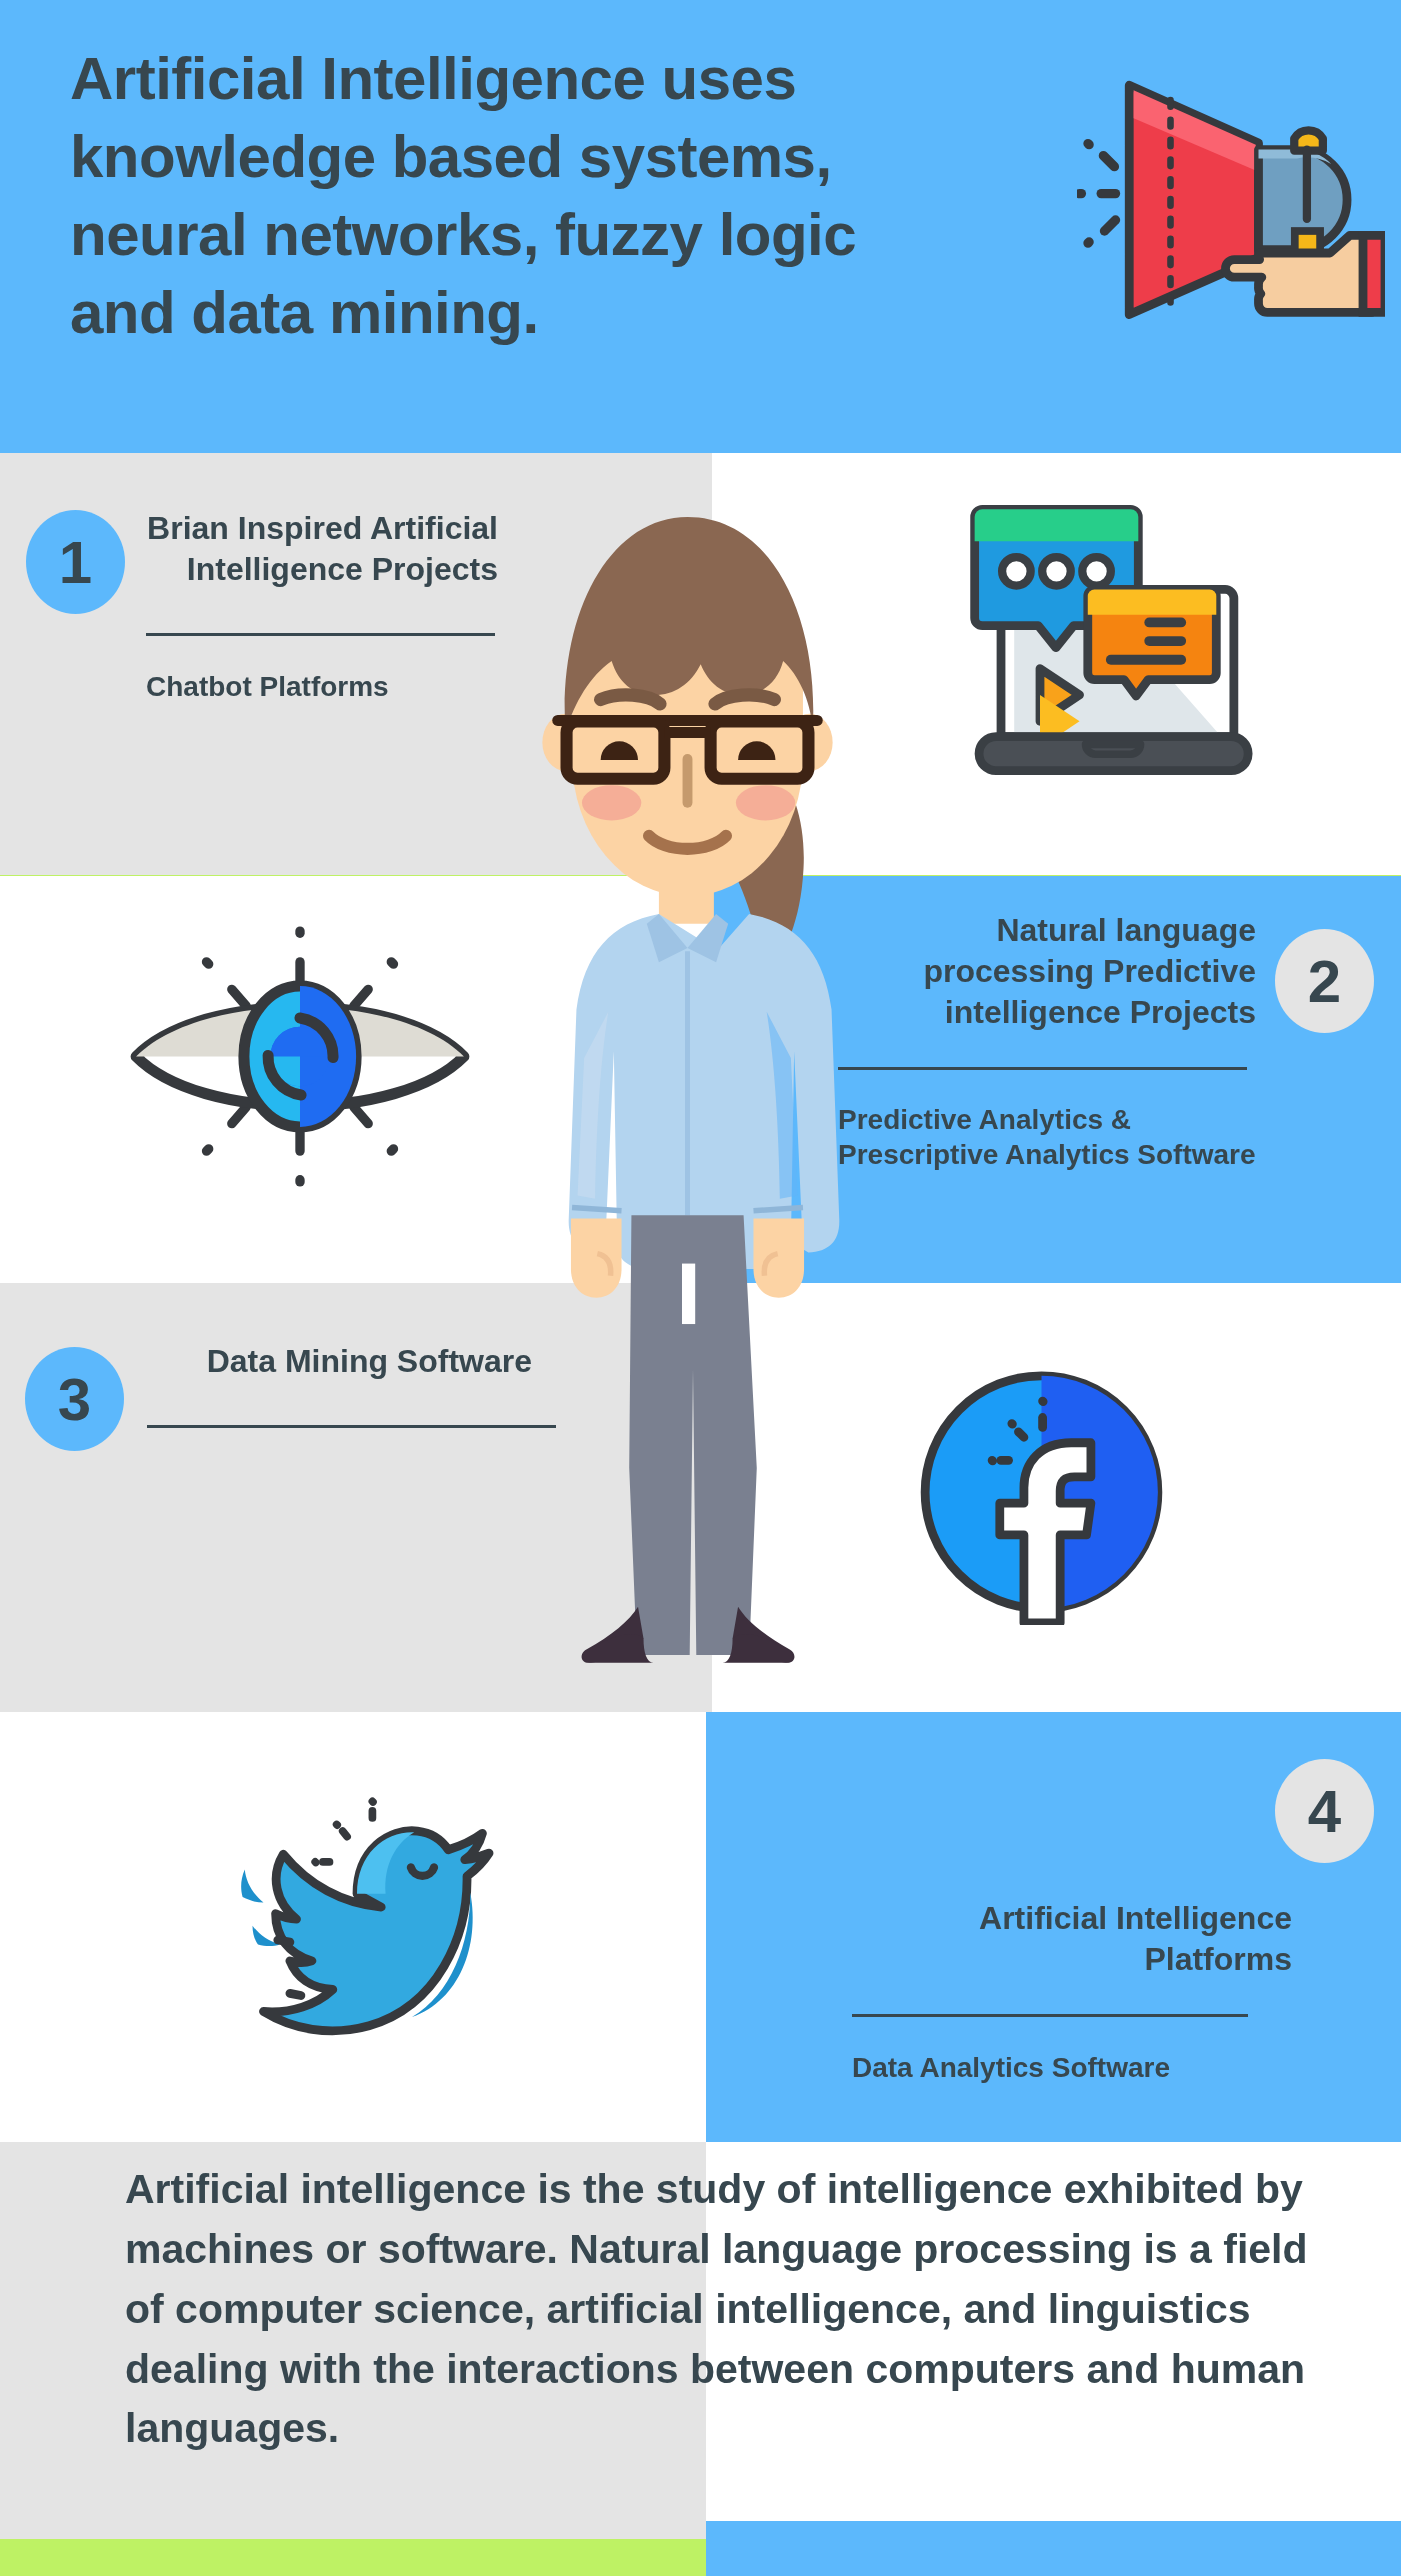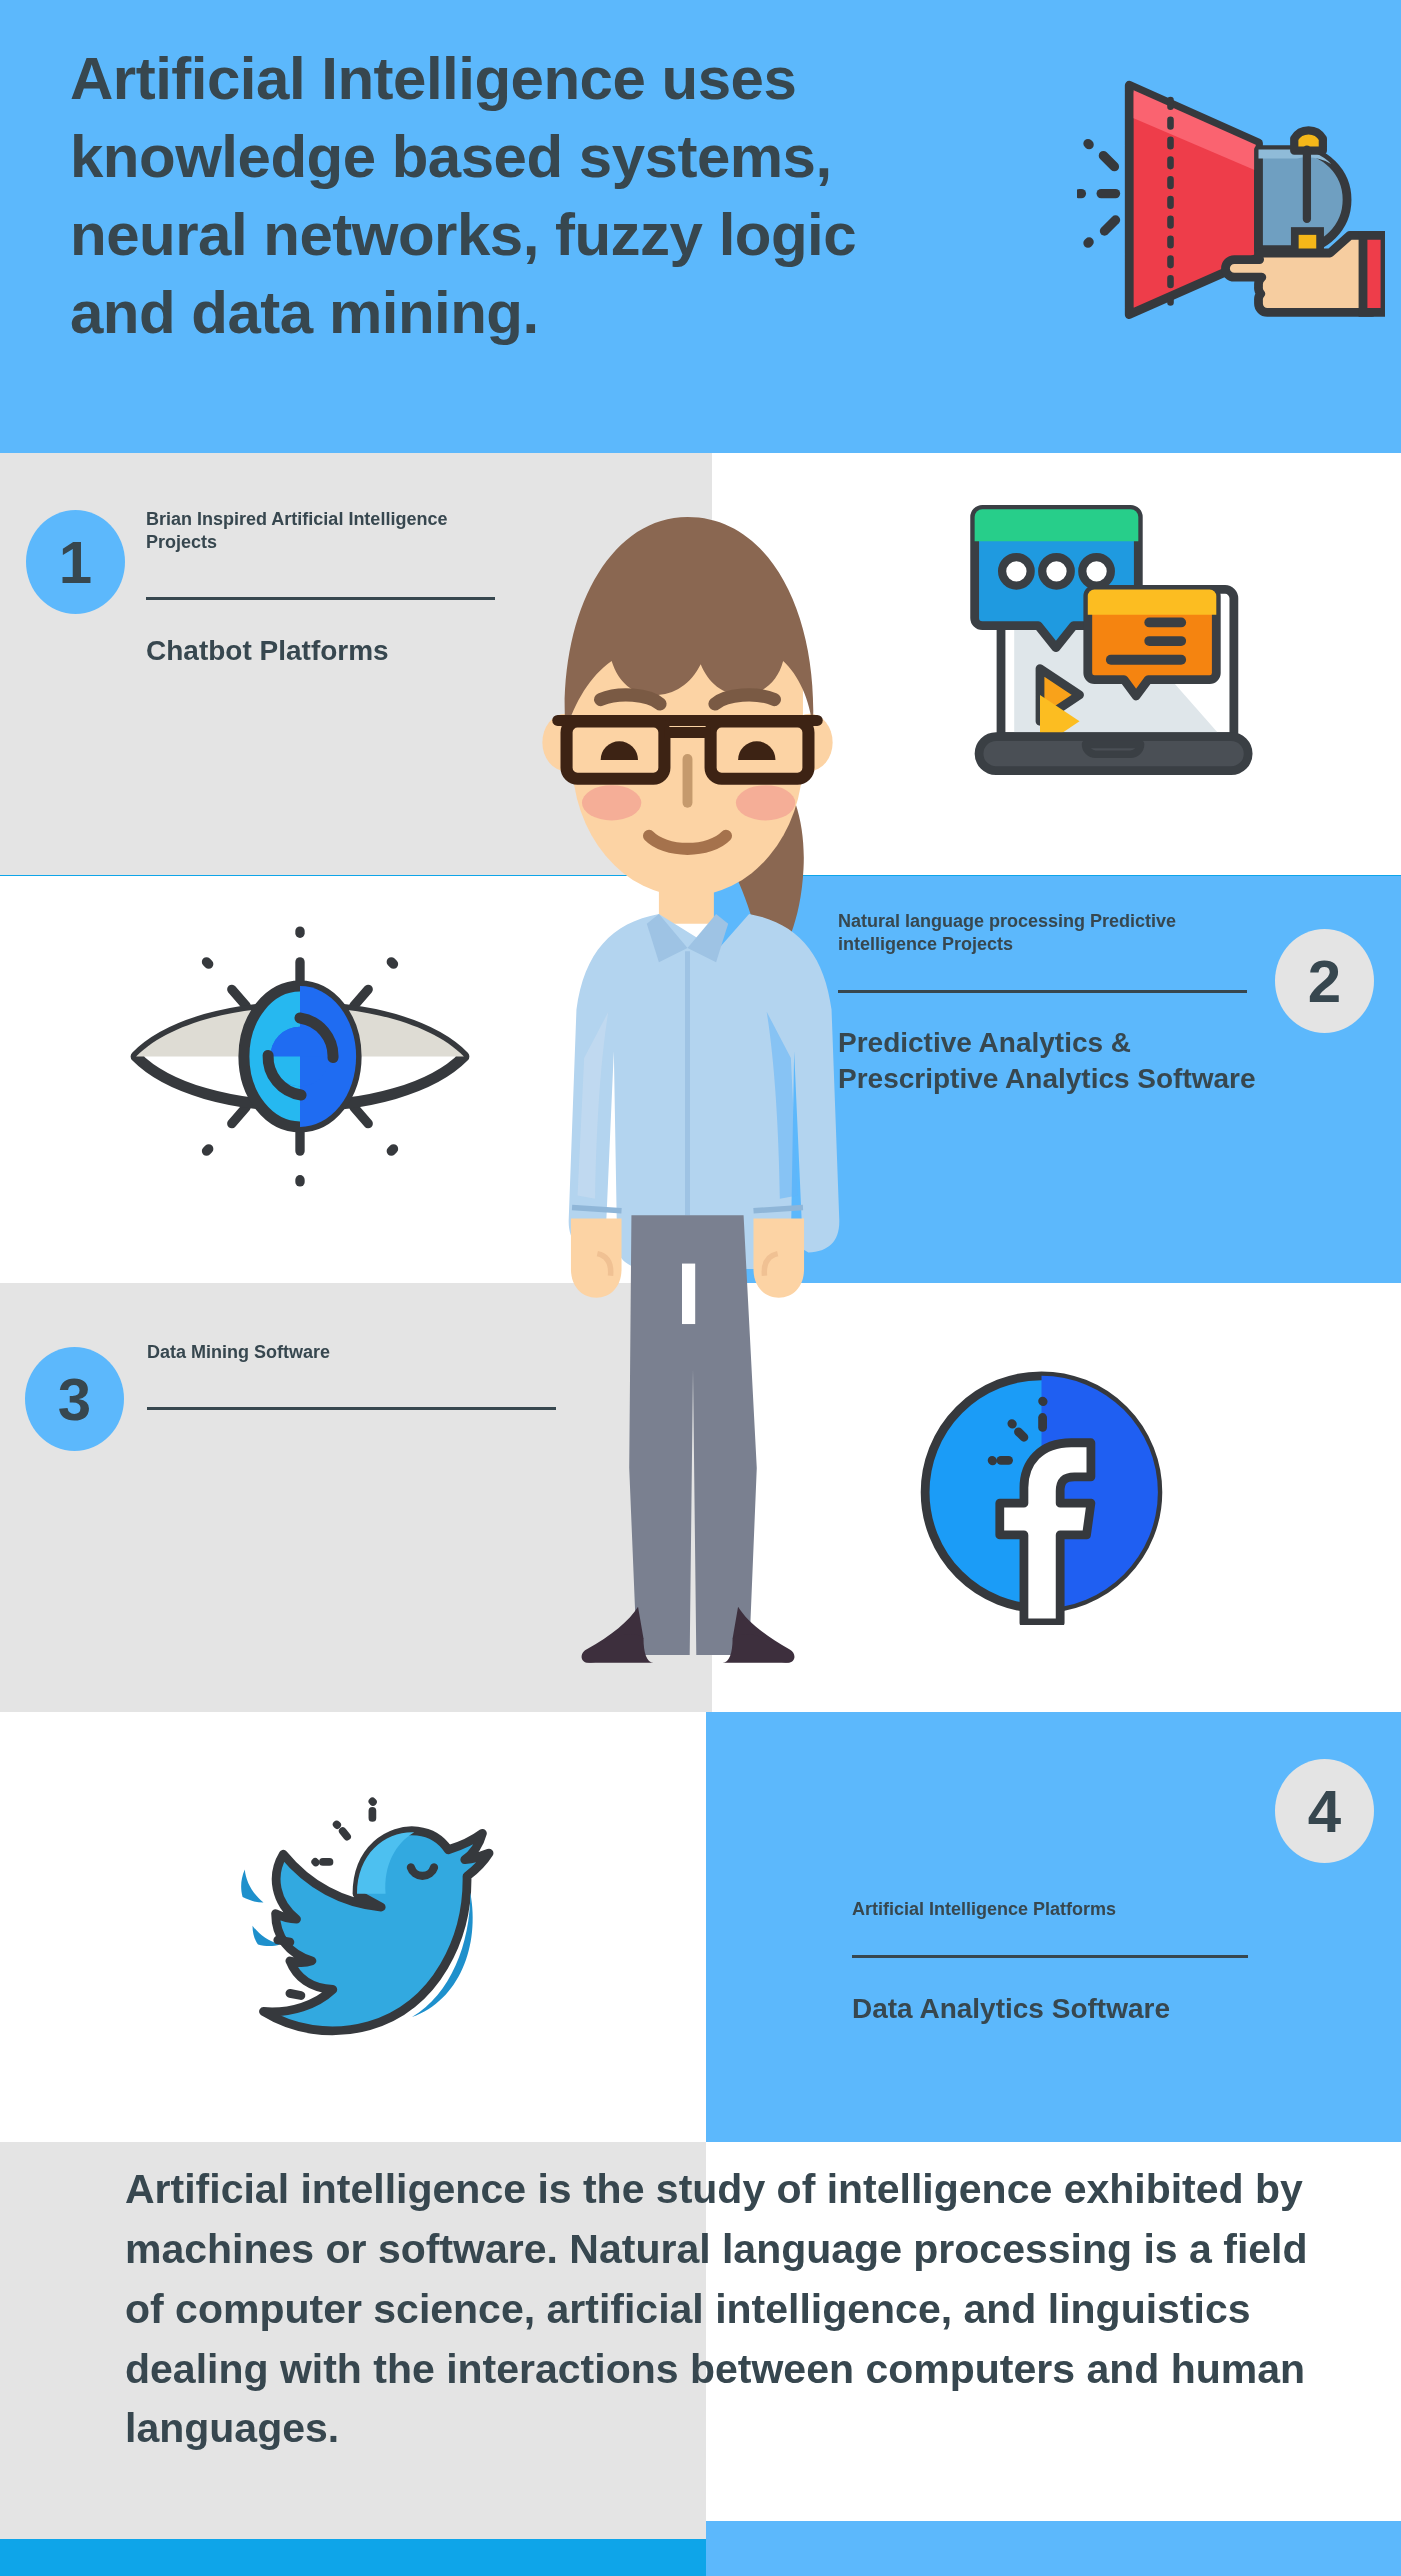--- a/index.html
+++ b/index.html
@@ -1,19 +1,19 @@
 <!DOCTYPE html>
 <html style="font-size:8.8px"><head>
 <meta charset="utf-8">
 <style>
   html,body{margin:0;padding:0;background:#ffffff;}
   body{width:1401px;height:2576px;position:relative;overflow:hidden;
        font-family:"Liberation Sans", sans-serif;}
 
-  .stage{position:absolute;left:0;top:0;width:1401px;height:2576px;background:#0ea5e9;}
+  .stage{position:absolute;left:0;top:0;width:1401px;height:2576px;background:#bef264;}
 
   
   .band{position:absolute;}
   #header-band{left:0;top:0;width:1401px;height:453px;background:#5cb8fc;}
 
   #row1-gray {left:0;    top:453px;  width:712px; height:422px; background:#e4e4e4;}
   #row1-white{left:712px;top:453px; width:690px; height:422px; background:#ffffff;}
 
   #row2-white{left:0;    top:876px; width:712px; height:408px; background:#ffffff;}
   #row2-blue {left:712px;top:876px;width:690px; height:408px; background:#5cb8fc;}
@@ -30,21 +30,21 @@
 
   
   #header-title{position:absolute;left:70px;top:40px;width:857px;
     font-size:60px;font-weight:bold;line-height:1.30;color:#37474F;
     letter-spacing:-0.5px;}
 
   #megaphone-icon{position:absolute;left:1077px;top:66px;width:308px;height:308px;}
 
   
   .section-block{position:absolute;}
-  .sec-head{font-size:18px;font-weight:bold;color:#37474F;line-height:1.28;}
+  .sec-head{font-size:32px;font-weight:bold;color:#37474F;line-height:1.28;text-align:right;}
   .sec-sub {font-size:28px;font-weight:bold;color:#37474F;line-height:1.28;}
   .sec-rule{height:2.7px;background:#37474F;}
 
   .num-badge{position:absolute;border-radius:50%;
       display:flex;align-items:center;justify-content:center;
       font-size:60px;font-weight:bold;color:#37474F;}
   .num-blue{background:#5cb8fc;}
   .num-gray{background:#e4e4e4;}
 
   

